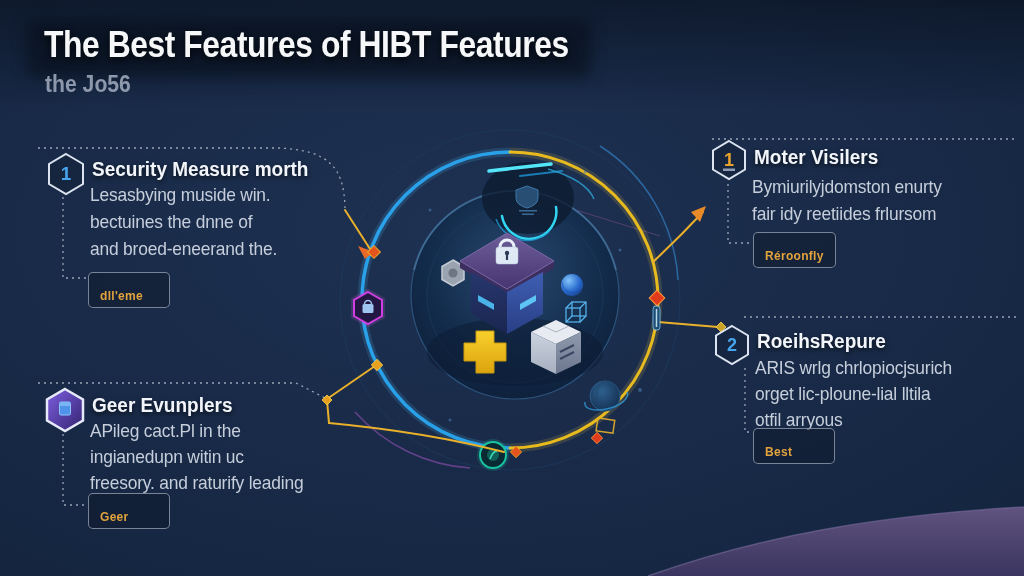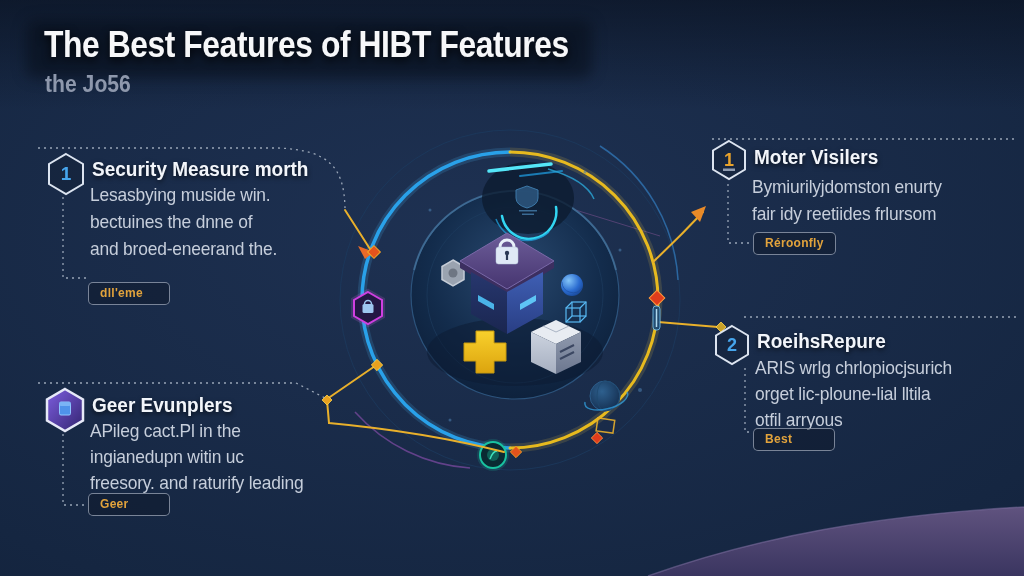--- a/index.html
+++ b/index.html
@@ -24,21 +24,21 @@
   .logo-rule{position:absolute;left:43px;top:39px;width:72px;height:1px;background:rgba(255,255,255,.65);}
   .logo-tag1{position:absolute;left:43px;top:41px;font-size:6px;color:#d4dbe6;white-space:nowrap;}
   .logo-tag2{position:absolute;left:40px;top:49px;font-size:5px;color:#aeb9c9;white-space:nowrap;}
   .hexbadge{position:absolute;z-index:2;}
   .f-title{position:absolute;z-index:2;font-size:20px;font-weight:800;color:#f2f5fa;white-space:nowrap;
     transform:scaleX(.95);transform-origin:0 0;text-shadow:0 2px 6px rgba(0,0,0,.65);}
   .f-line{position:absolute;z-index:2;font-size:18.5px;color:#c6cedb;white-space:nowrap;
     letter-spacing:-.2px;transform:scaleX(.94);transform-origin:0 0;}
   .tag{position:absolute;z-index:2;display:inline-block;min-width:58px;
     border:1.4px solid rgba(151,162,180,.78);border-radius:5px;background:rgba(13,24,42,.5);
-    color:#e2a33c;font-size:12px;font-weight:700;letter-spacing:.3px;padding:3px 11px 4px;white-space:nowrap;}
+    color:#e2a33c;font-size:12px;font-weight:700;letter-spacing:.3px;padding:16px 11px 4px;white-space:nowrap;}
   .watermark{position:absolute;left:44px;top:576px;z-index:2;font-size:11px;color:#5a6880;letter-spacing:.4px;}
 </style>
 </head>
 <body>
 
 <div class="canvas">
 
   <div class="top-vignette"></div>
   <div class="title-shade"></div>
 
@@ -225,21 +225,21 @@
 
 
   <svg class="hexbadge" style="left:46px;top:152px" width="40" height="44" viewBox="0 0 40 44">
     <polygon points="20,2 37,12 37,32 20,42 3,32 3,12" fill="rgba(16,28,48,.35)" stroke="#dce4f0" stroke-width="2"></polygon>
     <text x="20" y="28" text-anchor="middle" font-size="19" font-weight="bold" fill="#46a5ec" font-family="Liberation Sans, sans-serif">1</text>
   </svg>
   <div class="f-title" style="left:92px;top:158px">Security Measure morth</div>
   <div class="f-line" style="left:90px;top:184px">Lesasbying muside win.</div>
   <div class="f-line" style="left:90px;top:211px">bectuines the dnne of</div>
   <div class="f-line" style="left:90px;top:238px">and broed-eneerand the.</div>
-  <div class="tag" style="left:88px;top:282px">dll'eme</div>
+  <div class="tag" style="left:88px;top:272px">dll'eme</div>
 
   <svg class="hexbadge" style="left:44px;top:387px" width="42" height="46" viewBox="0 0 42 46">
     <defs>
       <linearGradient id="hexPurple" x1="0" y1="0" x2="1" y2="1">
         <stop offset="0%" stop-color="#7e5ee0"></stop>
           <stop offset="100%" stop-color="#322470"></stop>
       </linearGradient>
     </defs>
     <polygon points="21,2 39,12.5 39,33.5 21,44 3,33.5 3,12.5" fill="url(#hexPurple)" stroke="#e6e9f8" stroke-width="2.5"></polygon>
     <g>

